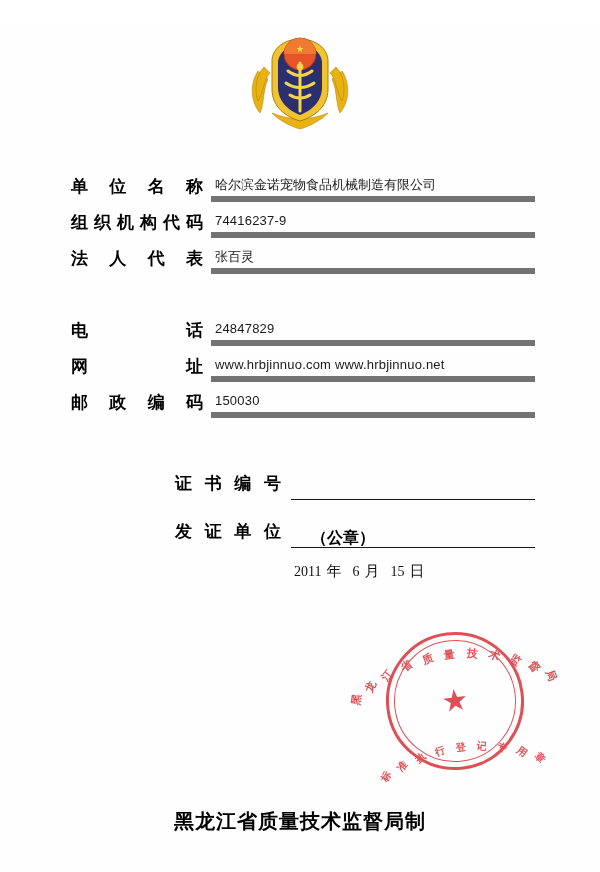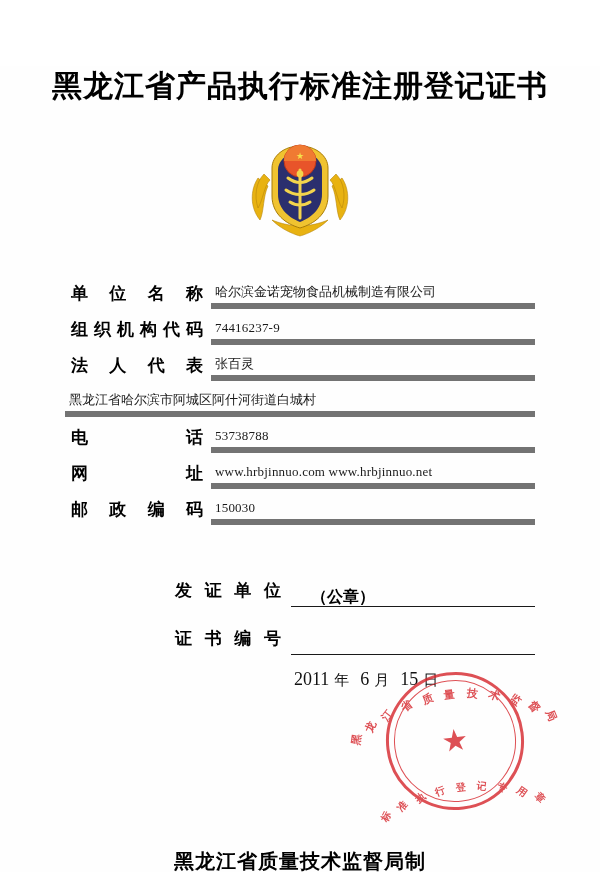--- a/index.html
+++ b/index.html
@@ -81,21 +81,21 @@
     border-bottom: 6px solid #737373;
     font-size: 13px;
     font-family: "Liberation Serif", "DejaVu Serif", serif;
     color: #1a1a1a;
     padding: 0 0 3px 4px;
     line-height: 17px;
     white-space: nowrap;
     overflow: hidden;
   }
   .field-value.latin {
-    font-family: Liberation Serif, serif;
+    font-family: Liberation Sans, sans-serif;
     letter-spacing: 0.2px;
   }
 
   
   .lower {
     margin: 34px auto 0 auto;
     width: 470px;
     position: relative;
   }
   .lower-row {
@@ -136,21 +136,21 @@
     padding-left: 226px;
     box-sizing: border-box;
     font-family: "DejaVu Serif", "Liberation Serif", serif;
     font-size: 15px;
     color: #111;
     display: flex;
     align-items: baseline;
   }
   .date-row .num {
     font-family: "Liberation Serif", serif;
-    font-size: 18px;
+    font-size: 14px;
     padding: 0 3px;
   }
   .date-row .unit {
     padding: 0 8px 0 2px;
     font-size: 15px;
   }
 
   
   .seal {
     position: absolute;
@@ -207,21 +207,20 @@
     font-size: 20px;
     letter-spacing: 1px;
     color: #000;
   }
 </style>
 </head>
 <body>
 
 <div class="page">
 
-  <div class="title">黑龙江省产品执行标准注册登记证书</div>
 
   <div class="emblem-wrap">
     <div class="emblem">
       <svg width="112" height="108" viewBox="0 0 112 108" xmlns="http://www.w3.org/2000/svg">
 
         <g fill="#e8b211" stroke="#b7860b" stroke-width="0.6">
           <path d="M14 44 C6 56 6 74 16 86 C20 78 19 62 24 52 Z"></path>
           <path d="M98 44 C106 56 106 74 96 86 C92 78 93 62 88 52 Z"></path>
           <path d="M20 40 C12 48 10 62 14 74 C19 66 20 52 26 46 Z"></path>
           <path d="M92 40 C100 48 102 62 98 74 C93 66 92 52 86 46 Z"></path>
@@ -259,50 +258,49 @@
       <div class="field-label">组织机构代码</div>
       <div class="field-value latin">74416237-9</div>
     </div>
 
     <div class="field-row">
       <div class="field-label">法人代表</div>
       <div class="field-value">张百灵</div>
     </div>
 
     <div class="field-row">
-      <div class="field-value">黑龙江省哈尔滨市阿城区阿什河街道白城村</div>
     </div>
 
     <div class="field-row">
       <div class="field-label">电话</div>
-      <div class="field-value latin">53738788</div>
+      <div class="field-value latin">24847829</div>
     </div>
 
     <div class="field-row">
       <div class="field-label">网址</div>
       <div class="field-value latin">www.hrbjinnuo.com   www.hrbjinnuo.net</div>
     </div>
 
     <div class="field-row">
       <div class="field-label">邮政编码</div>
       <div class="field-value latin">150030</div>
     </div>
 
   </div>
 
   <div class="lower">
+
+    <div class="lower-row">
+      <div class="lower-label">证书编号</div>
+      <div class="lower-value"></div>
+    </div>
 
     <div class="lower-row">
       <div class="lower-label">发证单位</div>
       <div class="lower-value">（公章）</div>
-    </div>
-
-    <div class="lower-row">
-      <div class="lower-label">证书编号</div>
-      <div class="lower-value"></div>
     </div>
 
   </div>
 
   <div class="date-row">
     <span class="num">2011</span>
     <span class="unit">年</span>
     <span class="num">6</span>
     <span class="unit">月</span>
     <span class="num">15</span>

